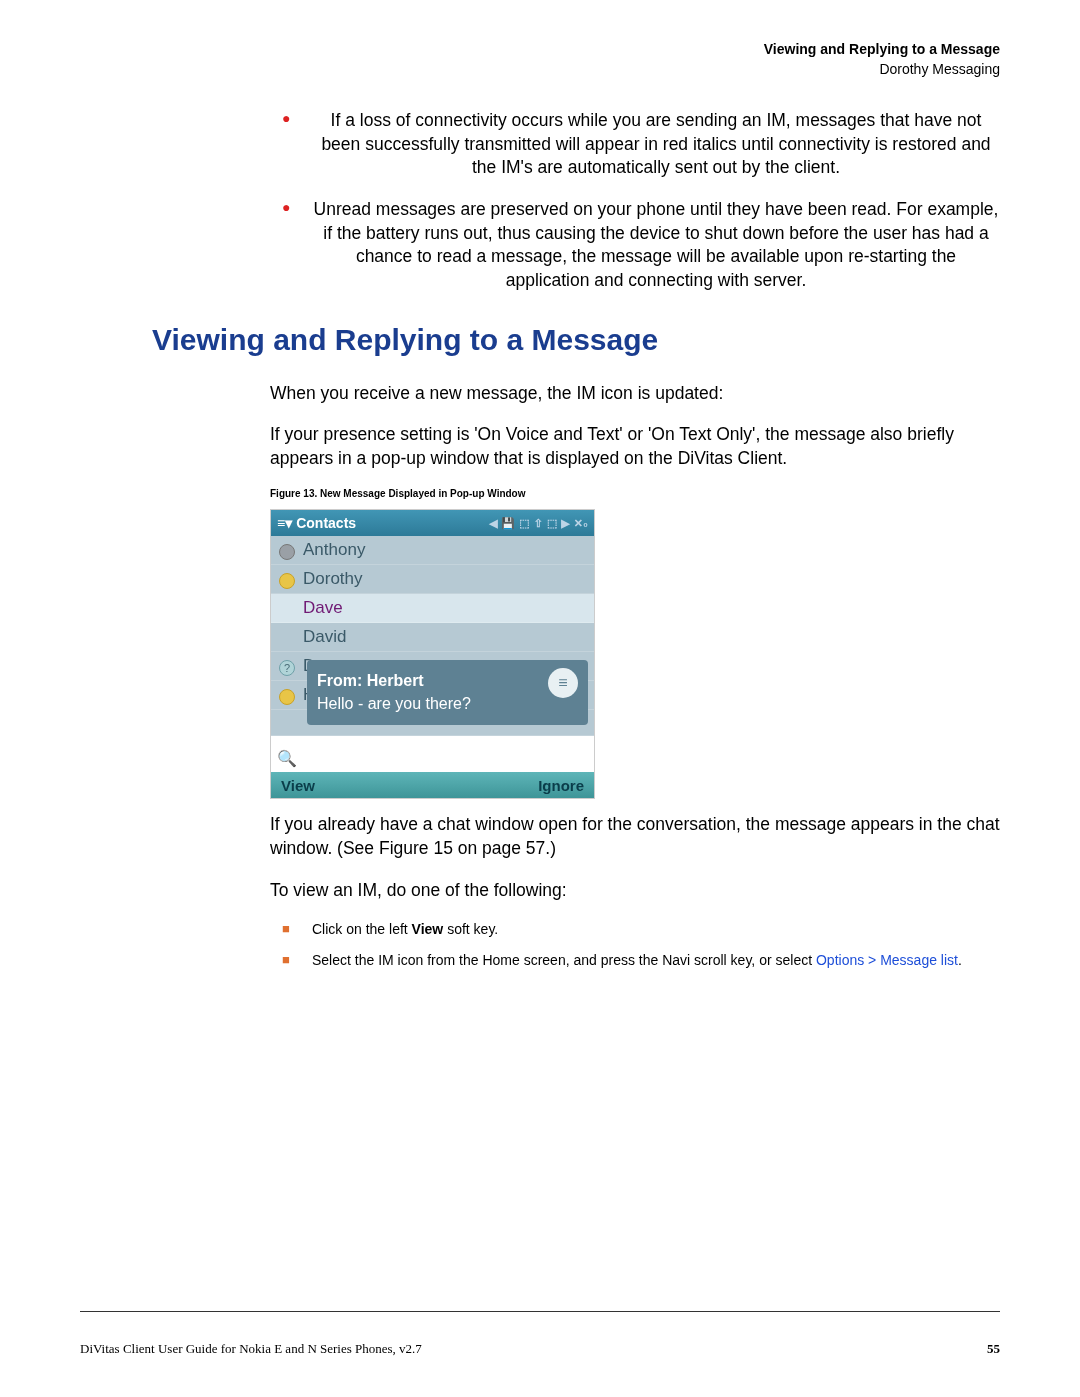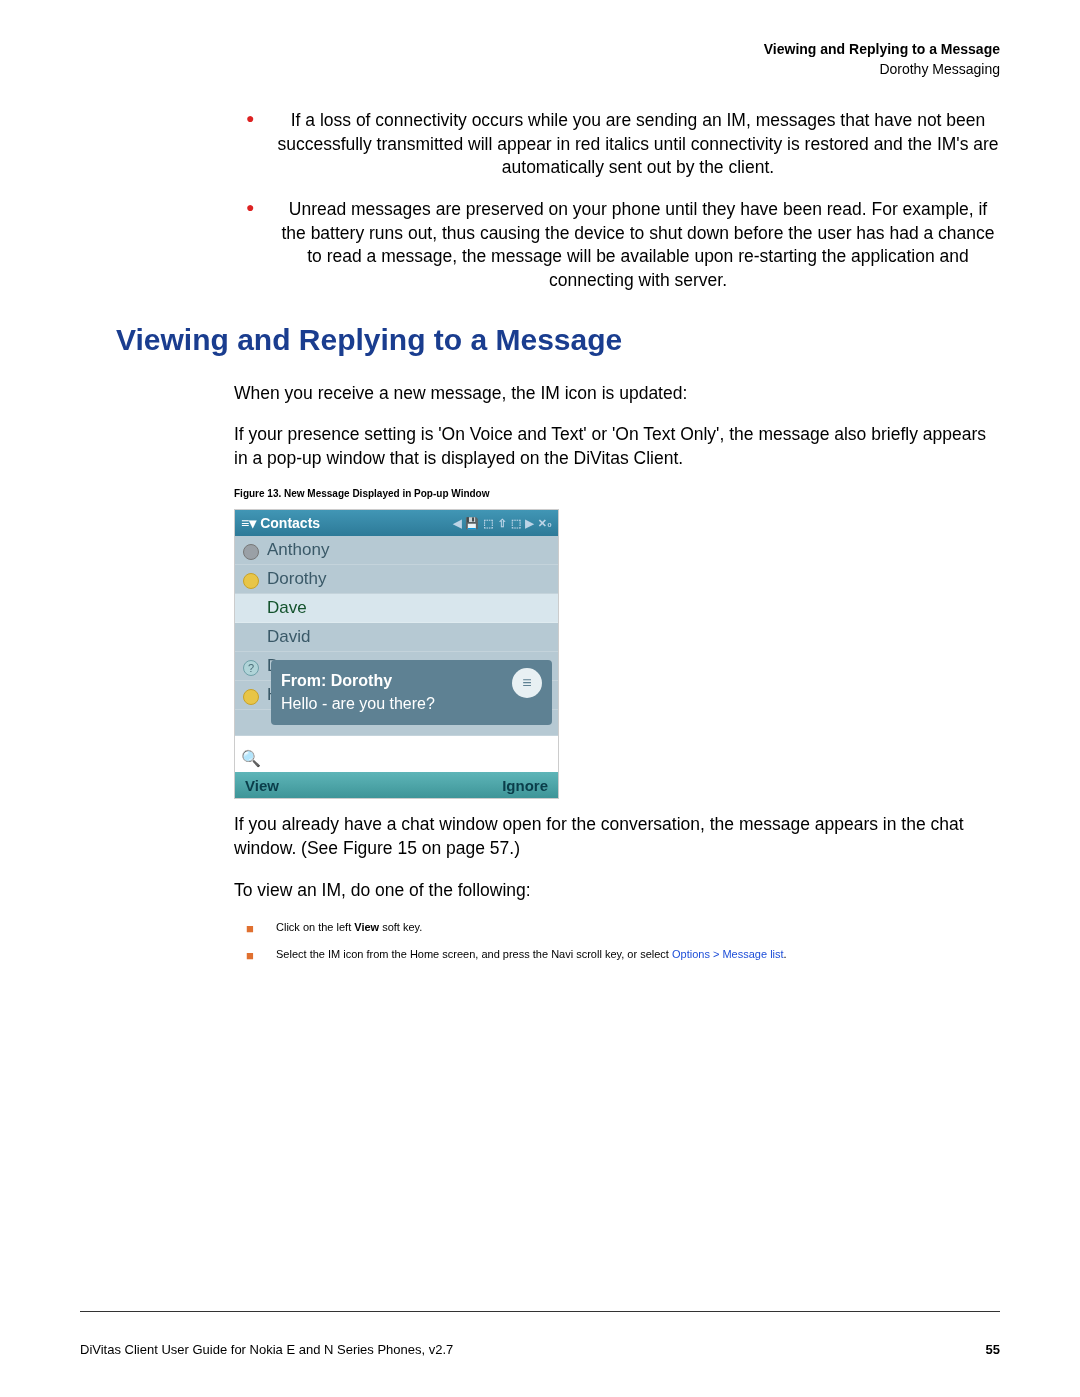--- a/index.html
+++ b/index.html
@@ -6,20 +6,21 @@
     body {
       font-family: Arial, Helvetica, sans-serif;
       background: #fff;
       width: 1080px;
       height: 1397px;
       position: relative;
       color: #000;
     }
     .page {
       padding: 40px 80px 40px 116px;
+      margin-left: 36px;
     }
     .header-right {
       text-align: right;
       margin-bottom: 30px;
       font-size: 14px;
       line-height: 1.4;
     }
     .header-title {
       font-weight: bold;
     }
@@ -110,21 +111,21 @@
       height: 16px;
       border-radius: 50%;
       margin-right: 8px;
       display: inline-block;
     }
     .status-gray { background: #9aa0a6; border: 1px solid #777; }
     .status-yellow { background: #e8c547; border: 1px solid #c9a227; }
     .status-question { background: #b0d4d8; border: 1px solid #6fa0a8; font-size: 11px; text-align: center; line-height: 15px; color: #4a6e78; }
     .contact-row.highlight {
       background: #d8e6ed;
-      color: #14532d;
+      color: #701a75;
     }
     .popup-msg {
       position: absolute;
       left: 36px;
       top: 150px;
       right: 6px;
       background: #5e8193;
       border-radius: 4px;
       padding: 10px 48px 10px 10px;
       color: #fff;
@@ -173,21 +174,21 @@
       font-size: 15px;
     }
     .square-list {
       list-style: none;
       margin-left: 130px;
       margin-bottom: 20px;
     }
     .square-list li {
       position: relative;
       padding-left: 30px;
-      font-size: 11px;
+      font-size: 14px;
       line-height: 1.35;
       margin-bottom: 12px;
     }
     .square-list li::before {
       content: "■";
       position: absolute;
       left: 0;
       top: 0;
       color: #e07030;
       font-size: 13px;
@@ -201,20 +202,21 @@
       border-top: 1px solid #333;
     }
     .footer {
       position: absolute;
       bottom: 40px;
       left: 80px;
       right: 80px;
       display: flex;
       justify-content: space-between;
       font-size: 13px;
+      font-family: Liberation Serif, serif;
     }
     .footer-page { font-weight: bold; }
     .bold { font-weight: bold; }
   </style>
 </head>
 <body>
 
 <div class="page">
   <div class="header-right">
     <div class="header-title">Viewing and Replying to a Message</div>
@@ -266,21 +268,21 @@
         <span class="status-dot status-question">?</span>
         <span>D</span>
       </div>
       <div class="contact-row">
         <span class="status-dot status-yellow"></span>
         <span>H</span>
       </div>
       <div class="contact-row" style="height:26px;"></div>
     </div>
     <div class="popup-msg">
-      <div class="popup-from">From: Dorothy</div>
+      <div class="popup-from">From: Herbert</div>
       <div>Hello - are you there?</div>
       <div class="popup-bubble">≡</div>
     </div>
     <div class="search-bar">🔍</div>
     <div class="softkey-bar">
       <span>View</span>
       <span>Ignore</span>
     </div>
   </div>
 

